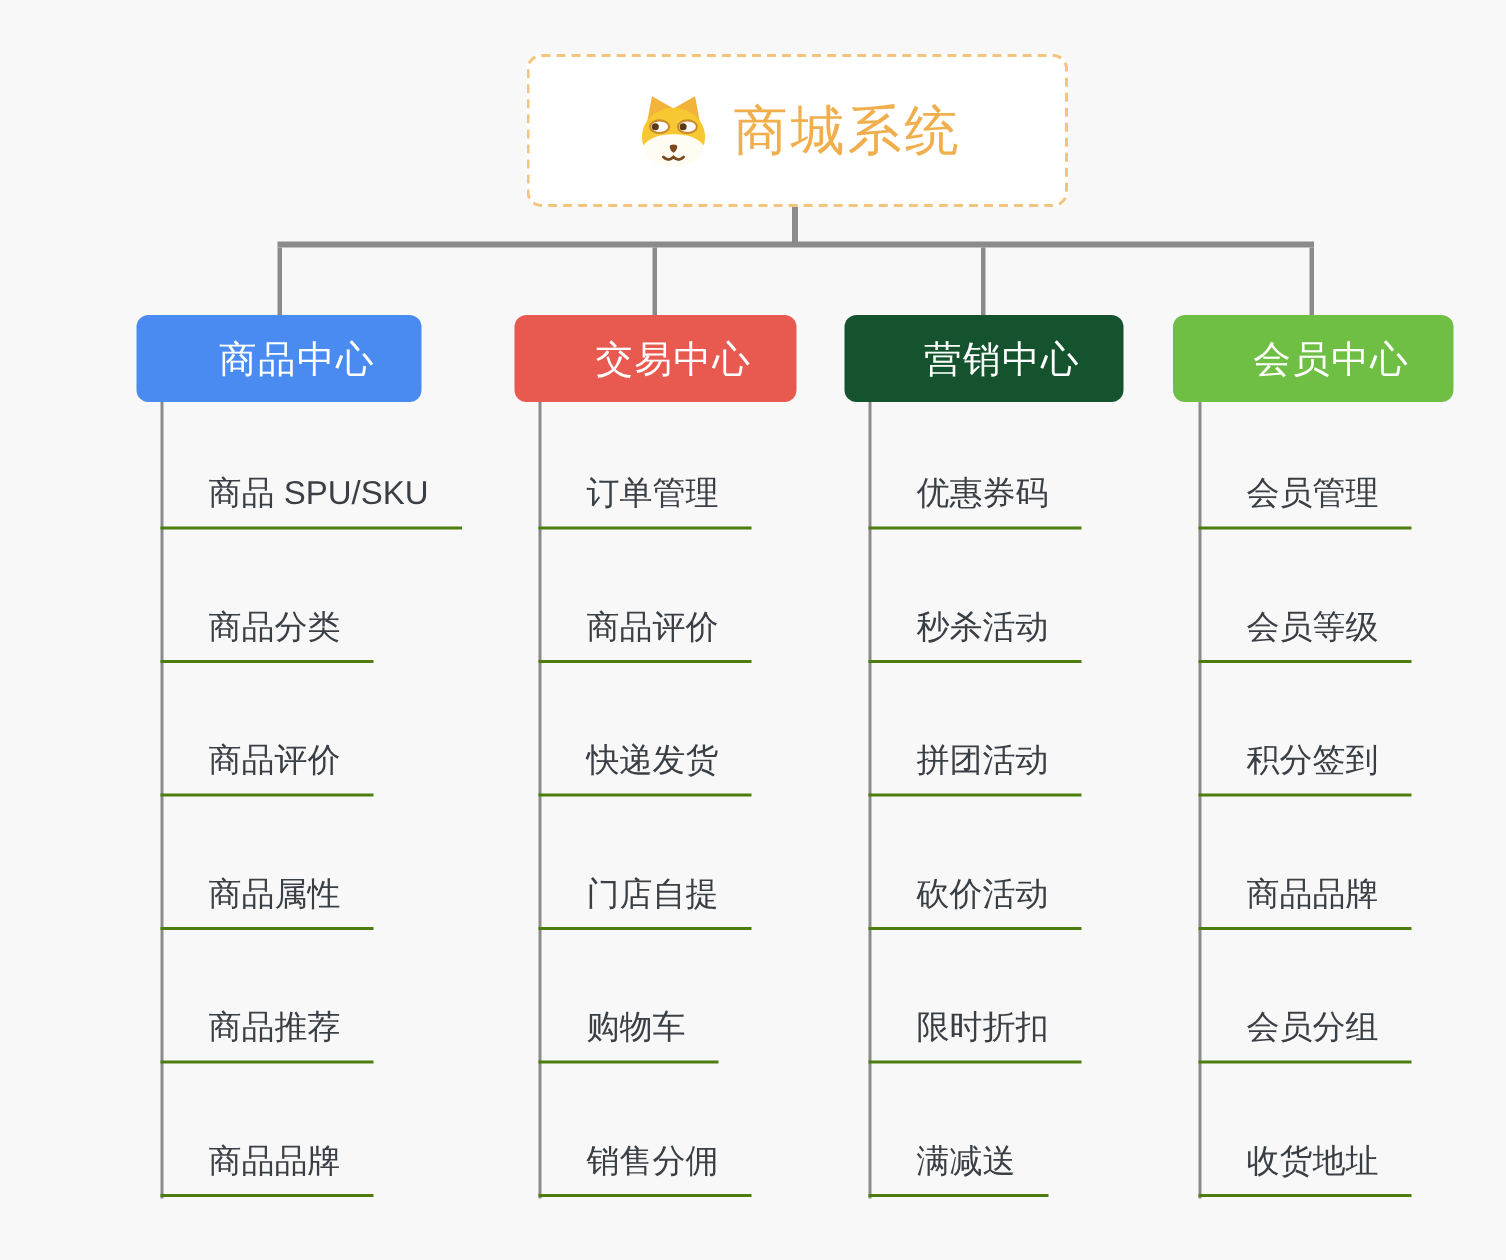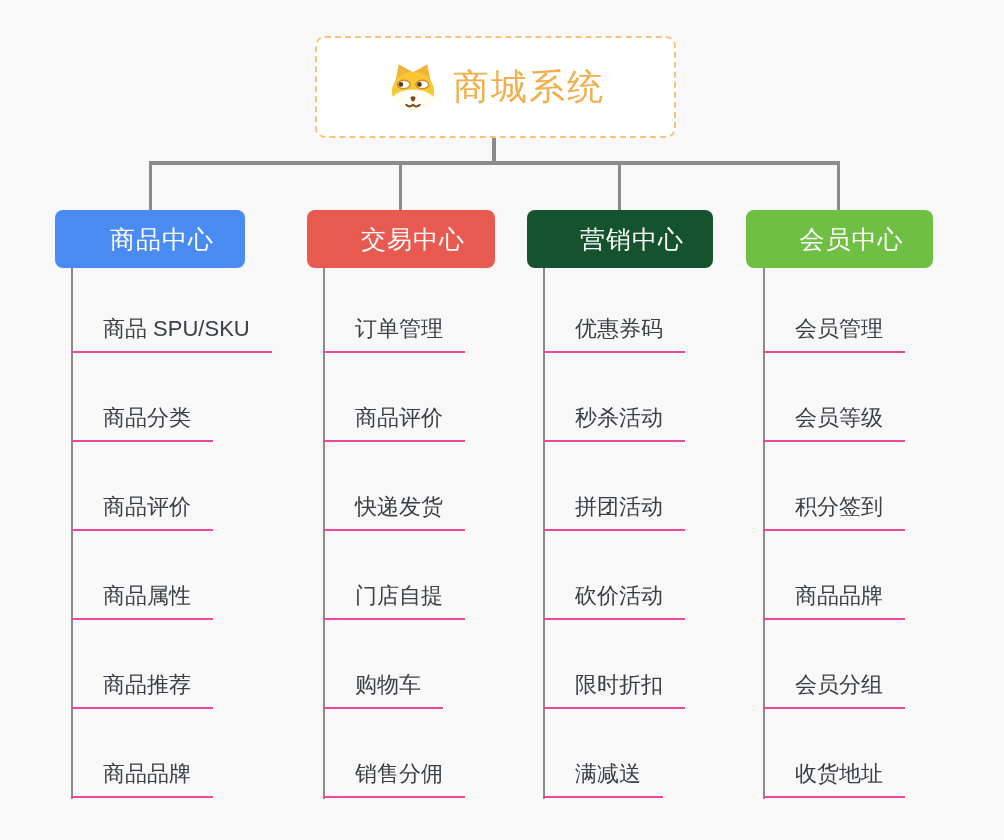--- a/index.html
+++ b/index.html
@@ -2,21 +2,21 @@
 <html><head>
 <meta charset="utf-8">
 <style>
   * { margin: 0; padding: 0; box-sizing: border-box; }
   html, body { width: 1004px; height: 840px; }
   body {
     background: #F8F8F8;
     font-family: "Liberation Sans", "DejaVu Sans", sans-serif;
     overflow: hidden;
   }
-  .canvas { position: relative; width: 796px; height: 840px; }
+  .canvas { position: relative; width: 796px; height: 840px; margin-left: 36px; }
 
   
   .line { position: absolute; background: #8B8B8B; }
   .root-drop { left: 492px; top: 138px; width: 4px; height: 24px; }
   .bus       { left: 149px; top: 161px; width: 691px; height: 4px; }
   .drop      { top: 165px; width: 3px; height: 45px; }
   .d0 { left: 149px; } .d1 { left: 399px; } .d2 { left: 618px; } .d3 { left: 837px; }
   .trunk     { top: 268px; width: 2px; height: 531px; }
   .t0 { left: 71px; } .t1 { left: 323px; } .t2 { left: 543px; } .t3 { left: 763px; }
 
@@ -48,21 +48,21 @@
   .b1 { left: 307px; width: 188px; }
   .b2 { left: 527px; width: 186px; }
   .b3 { left: 746px; width: 187px; }
 
   
   ul.leaves { position: absolute; top: 268px; list-style: none; }
   .l0 { left: 71px; } .l1 { left: 323px; } .l2 { left: 543px; } .l3 { left: 763px; }
   ul.leaves li {
     display: table;
     height: 89px;
-    border-bottom: 2px solid #ec4899;
+    border-bottom: 2px solid #4d7c0f;
     cursor: pointer;
   }
   ul.leaves li:first-child { height: 85px; }
   ul.leaves li span {
     display: table-cell; vertical-align: bottom;
     padding: 0 22px 10px 32px;
     font-size: 22px; color: #3A3F45; line-height: 1.15;
     white-space: nowrap;
   }
 </style>

